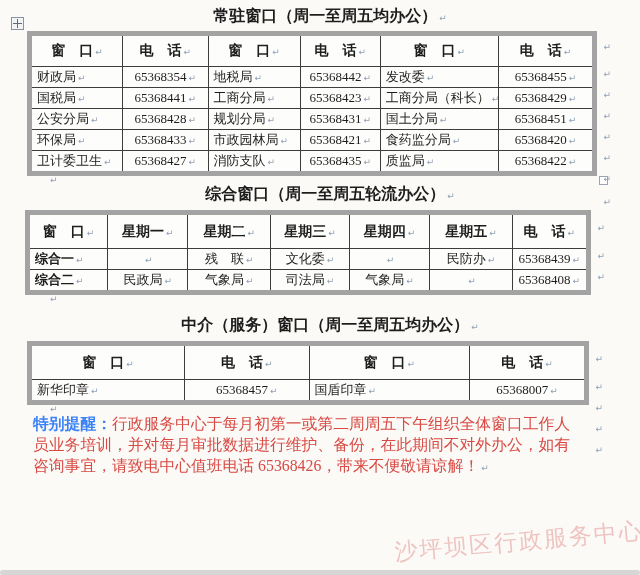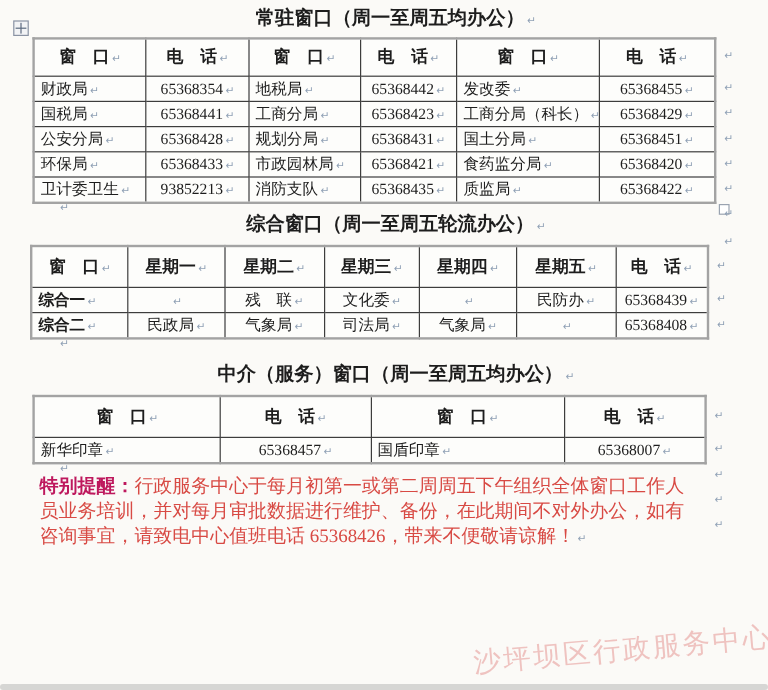--- a/index.html
+++ b/index.html
@@ -11,21 +11,21 @@
   }
   .sec-title{
     text-align:center;font-weight:bold;font-size:16px;
     height:20px;line-height:20px;white-space:nowrap;margin-left:20px;
   }
   .table-wrap{position:relative;margin-left:27px;width:570px;margin-top:5px;}
   #wrap2{width:566px;margin-left:25px;margin-top:6px;}
   #wrap3{width:562px;margin-top:6px;}
   table{
     border-collapse:collapse;width:100%;table-layout:fixed;
-    border:2px solid #a3a3a3;background:#fdfdfb;
+    border:5px solid #a3a3a3;background:#fdfdfb;
   }
   th,td{border:1px solid #3d3d3d;padding:0 4px;overflow:hidden;white-space:nowrap;vertical-align:middle;}
   th{font-size:14px;text-align:center;font-weight:bold;}
   .t1 th{height:30px;}
   .t1 td{height:20px;font-size:13px;}
   .t2 th{height:33px;}
   .t2 td{height:20px;font-size:13px;}
   .t3 th{height:33px;}
   .t3 td{height:20px;font-size:13px;}
   .t1 td:nth-child(odd), .t3 td:nth-child(odd){text-align:left;padding-left:5px;}
@@ -37,21 +37,21 @@
   .pmark{
     font-family:"DejaVu Sans",sans-serif;color:#8fa0b5;font-size:9px;
     margin-left:2px;font-weight:normal;
   }
   .rowmark{position:absolute;right:-14px;line-height:10px;}
   .after-mark{margin-left:48px;height:8px;line-height:8px;font-size:8px;}
   .notice{
     margin:2px 0 0;padding:0 62px 0 33px;
     font-size:15.8px;line-height:21px;color:#d84a44;text-align:left;
   }
-  .notice-label{color:#be185d;font-weight:bold;}
+  .notice-label{color:#3b82f6;font-weight:bold;}
   .watermark{
     position:absolute;left:394px;top:526px;white-space:nowrap;
     font-size:23px;letter-spacing:2px;color:rgba(221,120,116,.42);
     transform:rotate(-5deg);pointer-events:none;
   }
   .move-handle{
     position:absolute;left:-16px;top:-14px;width:11px;height:11px;
     border:1px solid #8a93a3;background:#f2f3f5;cursor:move;
   }
   .move-handle::before{content:"";position:absolute;left:5px;top:1px;width:1px;height:9px;background:#5d6b80;}
@@ -121,21 +121,21 @@
           <tr>
             <td><span class="ctext">环保局</span><span class="pmark">↵</span></td>
             <td><span class="ctext">65368433</span><span class="pmark">↵</span></td>
             <td><span class="ctext">市政园林局</span><span class="pmark">↵</span></td>
             <td><span class="ctext">65368421</span><span class="pmark">↵</span></td>
             <td><span class="ctext">食药监分局</span><span class="pmark">↵</span></td>
             <td><span class="ctext">65368420</span><span class="pmark">↵</span></td>
           </tr>
           <tr>
             <td><span class="ctext">卫计委卫生</span><span class="pmark">↵</span></td>
-            <td><span class="ctext">93852213</span><span class="pmark">↵</span></td>
+            <td><span class="ctext">65368427</span><span class="pmark">↵</span></td>
             <td><span class="ctext">消防支队</span><span class="pmark">↵</span></td>
             <td><span class="ctext">65368435</span><span class="pmark">↵</span></td>
             <td><span class="ctext">质监局</span><span class="pmark">↵</span></td>
             <td><span class="ctext">65368422</span><span class="pmark">↵</span></td>
           </tr>
         </tbody>
       </table>
     <div class="resize-handle"></div>
   <span class="pmark rowmark" style="top: 11px;">↵</span>
       <span class="pmark rowmark" style="top: 37.5px;">↵</span>

